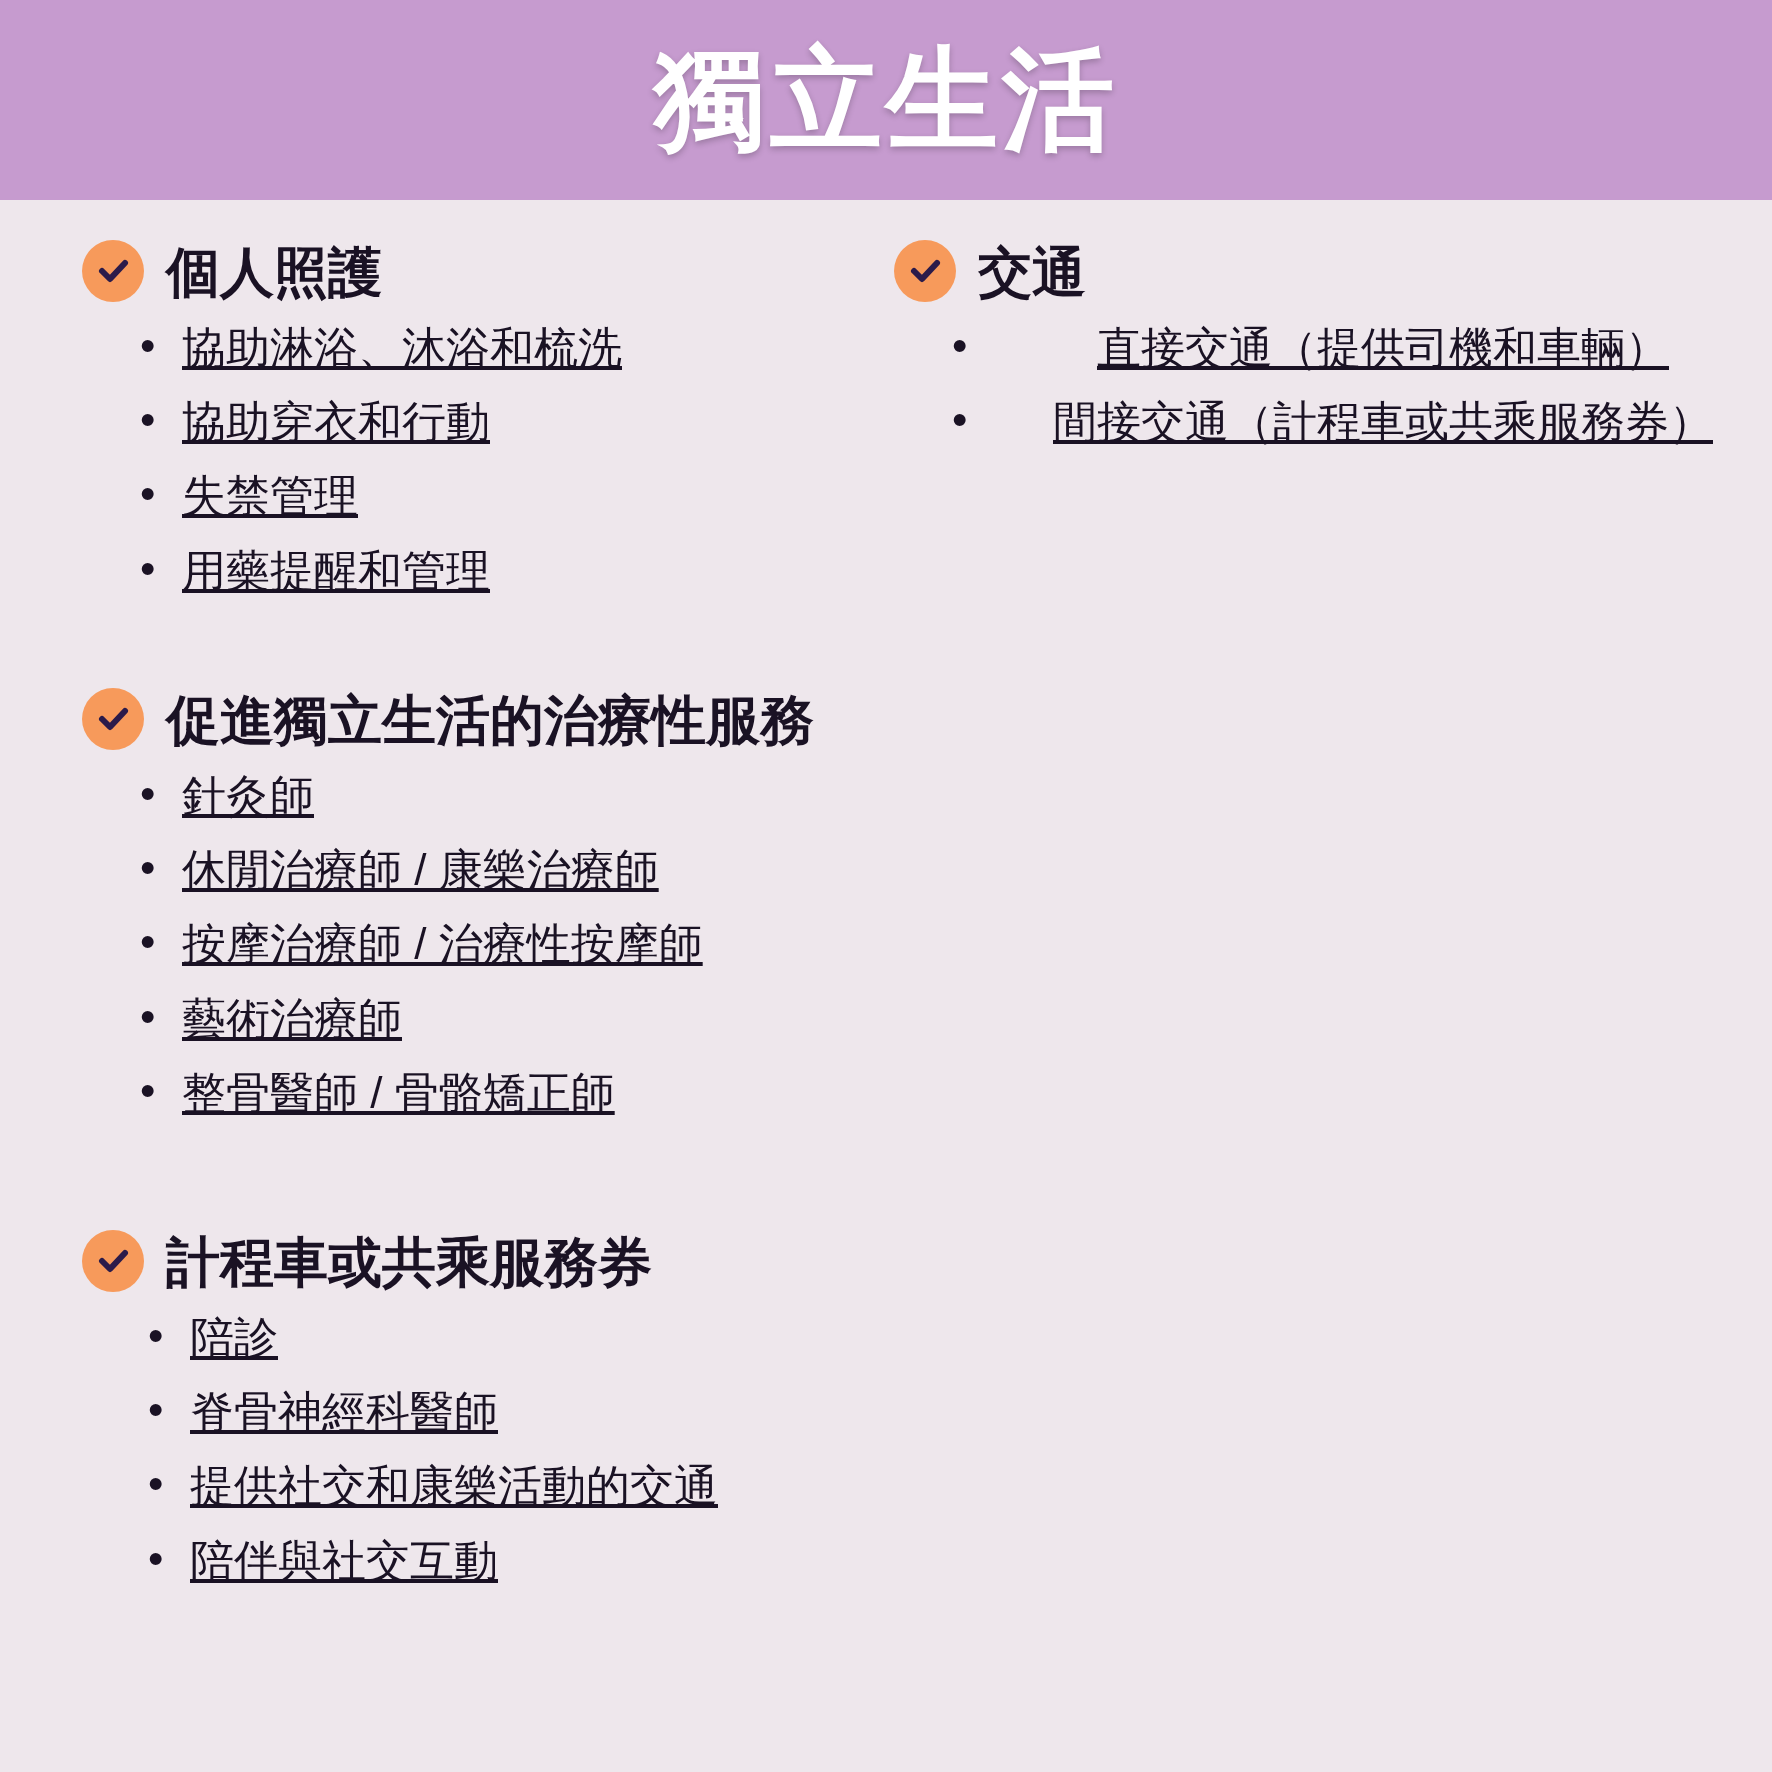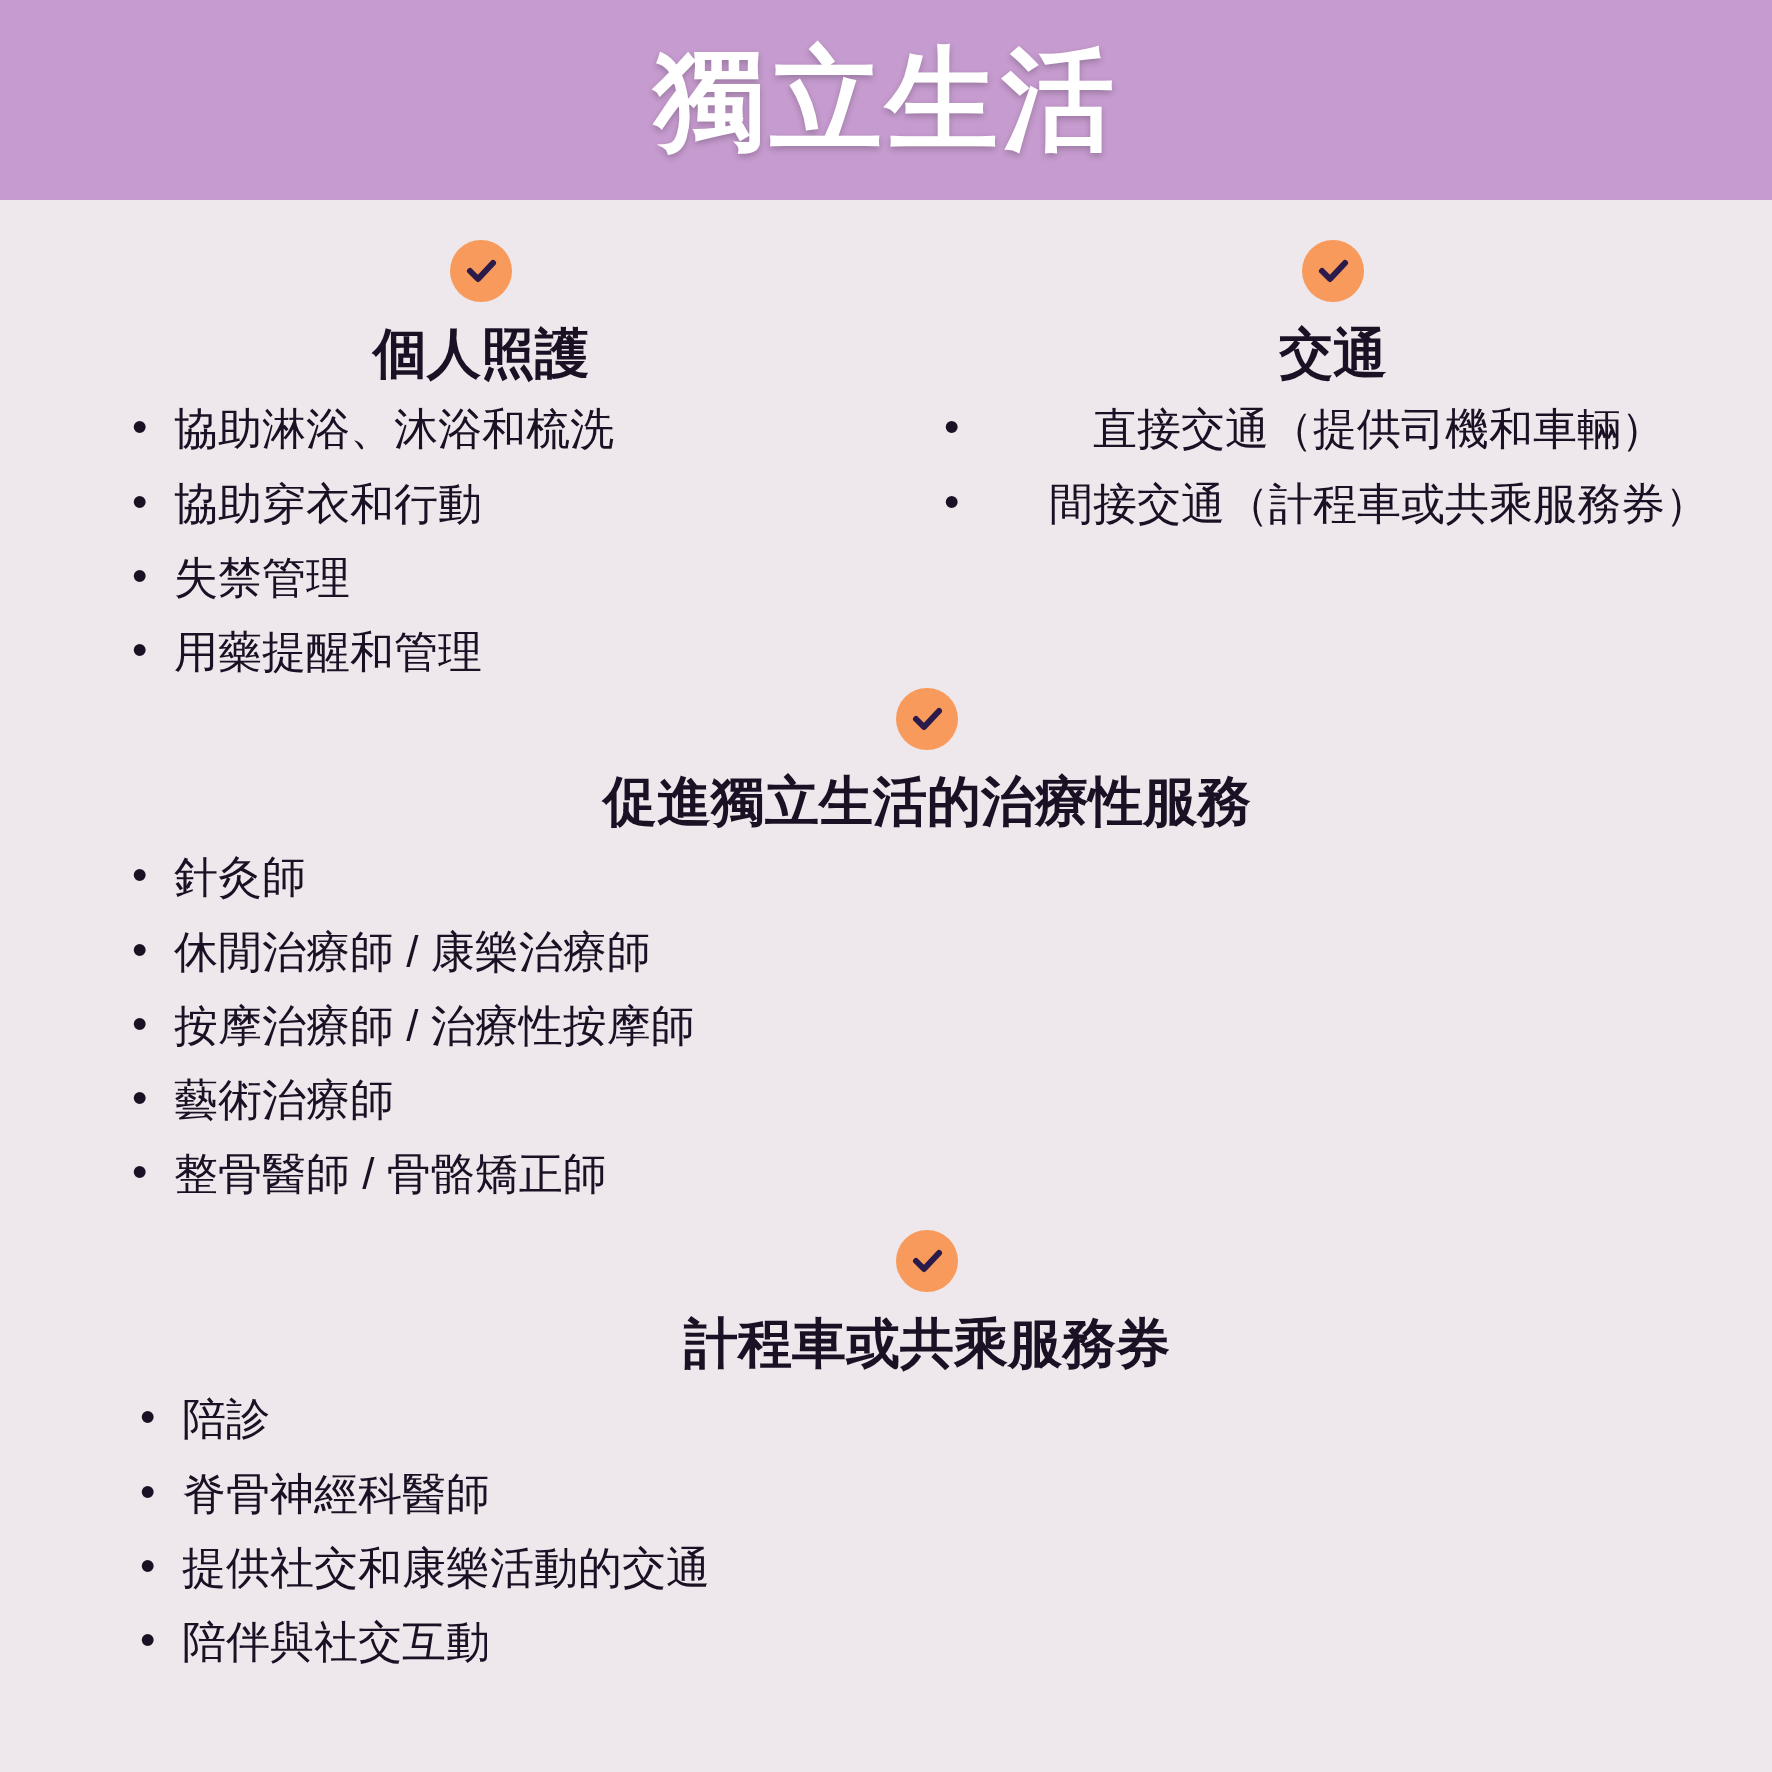--- a/index.html
+++ b/index.html
@@ -74,25 +74,24 @@
   }
   .col-left { width: 880px; }
   .col-right { width: 892px; }
 
   .section {
     padding: 0;
   }
 
   .section-head {
     display: flex;
-    align-items: center;
+    align-items: flex-end;
     gap: 22px;
     padding-left: 82px;
     margin-top: 40px;
-    flex-direction: column;
   }
   .col-right .section-head {
     padding-left: 14px;
   }
 
   .check-badge {
     flex: 0 0 auto;
     width: 62px;
     height: 62px;
     border-radius: 50%;
@@ -121,22 +120,23 @@
   .col-right ul.items {
     padding-left: 102px;
     text-align: center;
   }
 
   ul.items li {
     position: relative;
     font-size: 44px;
     color: #1A1224;
     line-height: 1.46;
-    margin: 0 0 10px 4px;
+    margin: 0 0 10px 12px;
     white-space: nowrap;
+    text-decoration: underline;
   }
   ul.items li::before {
     content: "•";
     position: absolute;
     left: -42px;
     top: -2px;
     font-size: 44px;
     color: #1A1224;
   }
 

